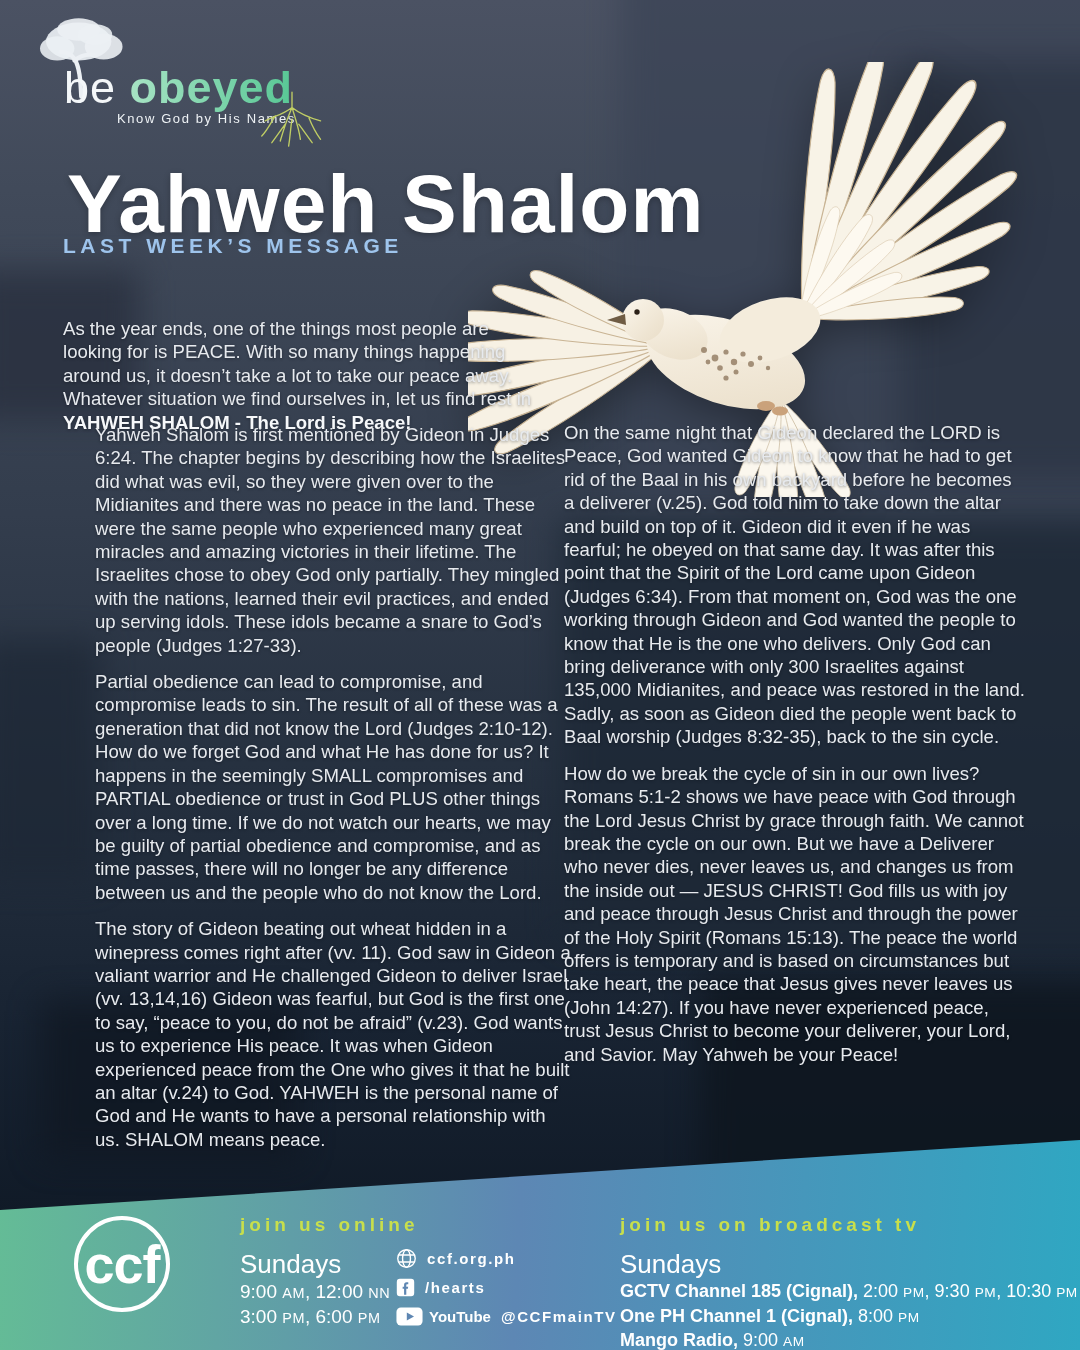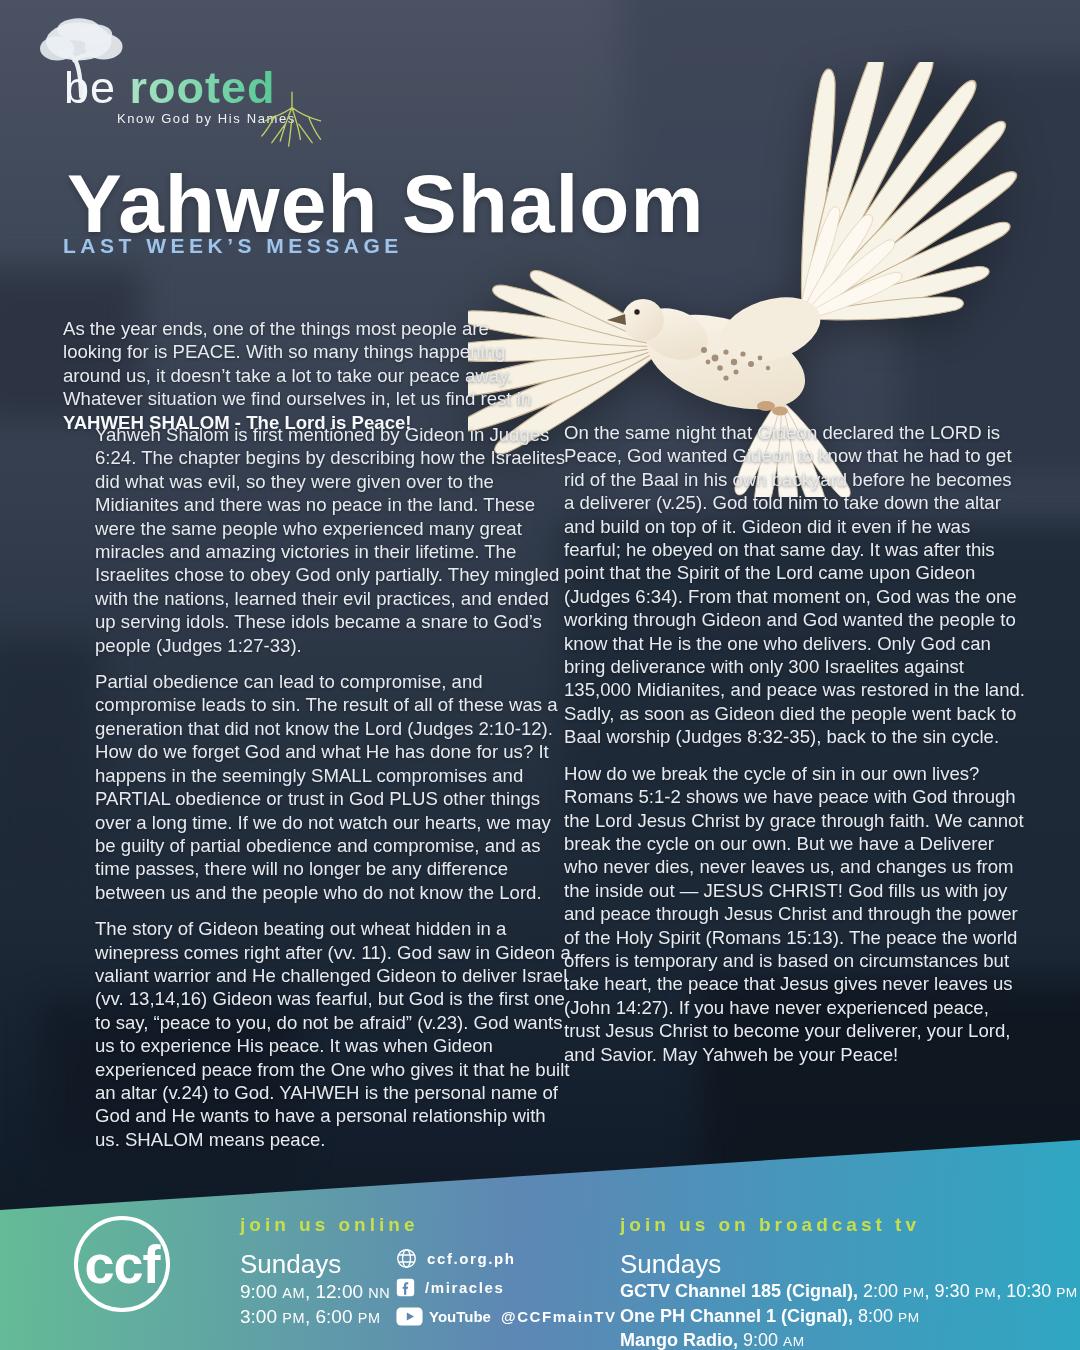--- a/index.html
+++ b/index.html
@@ -150,21 +150,21 @@
     <svg class="tree" width="106" height="86" viewBox="0 0 120 100">
       <g fill="#ecf0f4">
         <ellipse cx="55" cy="32" rx="38" ry="22" opacity="0.92"></ellipse>
         <ellipse cx="30" cy="40" rx="20" ry="14" opacity="0.88"></ellipse>
         <ellipse cx="84" cy="38" rx="22" ry="15" opacity="0.9"></ellipse>
         <ellipse cx="55" cy="18" rx="25" ry="13" opacity="0.9"></ellipse>
         <ellipse cx="74" cy="24" rx="20" ry="12" opacity="0.88"></ellipse>
       </g>
       <path d="M58,96 C57,76 56,62 50,52 M50,52 C46,46 40,44 34,44 M50,54 C58,48 66,46 74,48" stroke="#ecf0f4" stroke-width="5" fill="none" stroke-linecap="round"></path>
     </svg>
-    <div class="brand-text"><span class="brand-be">be </span><span class="brand-rooted">rooted</span></div>
+    <div class="brand-text"><span class="brand-be">be </span><span class="brand-rooted">obeyed</span></div>
     <div class="tagline">Know God by His Names</div>
     <svg class="roots" width="84" height="60" viewBox="0 0 100 70">
       <g stroke="#c6d464" stroke-width="1.6" fill="none" stroke-linecap="round" opacity="0.95">
         <path d="M50,2 L50,20 M50,20 C40,28 30,30 18,36 M30,30 C24,40 20,48 14,54 M50,20 C44,34 40,46 36,60 M50,20 C54,34 58,44 60,58 M50,20 C60,28 70,32 84,36 M70,32 C74,42 78,50 84,58 M42,40 C36,48 32,54 26,62 M58,40 C64,48 68,54 74,62 M50,34 C48,46 48,54 46,66"></path>
       </g>
     </svg>
   </div>
 
   <h1 class="title">Yahweh Shalom</h1>
   <div class="subtitle">LAST WEEK’S MESSAGE</div>
@@ -204,21 +204,21 @@
             <path d="M2.5,8 L21.5,8 M2.5,16 L21.5,16"></path>
           </g>
         </svg>
         <span class="link-label">ccf.org.ph</span>
       </div>
       <div class="link-row">
         <svg width="19" height="19" viewBox="0 0 24 24">
           <rect x="1" y="1" width="22" height="22" rx="4" fill="#fff"></rect>
           <path d="M15.5,8 L13.8,8 C13.2,8 13,8.4 13,9 L13,11 L15.4,11 L15,13.6 L13,13.6 L13,21 L10.2,21 L10.2,13.6 L8.4,13.6 L8.4,11 L10.2,11 L10.2,8.6 C10.2,6.6 11.4,5.4 13.3,5.4 L15.5,5.5 Z" fill="#5e86b2"></path>
         </svg>
-        <span class="link-label">/miracles</span>
+        <span class="link-label">/hearts</span>
       </div>
       <div class="link-row">
         <svg width="27" height="19" viewBox="0 0 30 21">
           <rect x="0.5" y="0.5" width="29" height="20" rx="5" fill="#fff"></rect>
           <path d="M12,6 L20,10.5 L12,15 Z" fill="#5e86b2"></path>
         </svg>
         <span class="yt-word">YouTube</span>
         <span class="link-label">@CCFmainTV</span>
       </div>
     </div>

